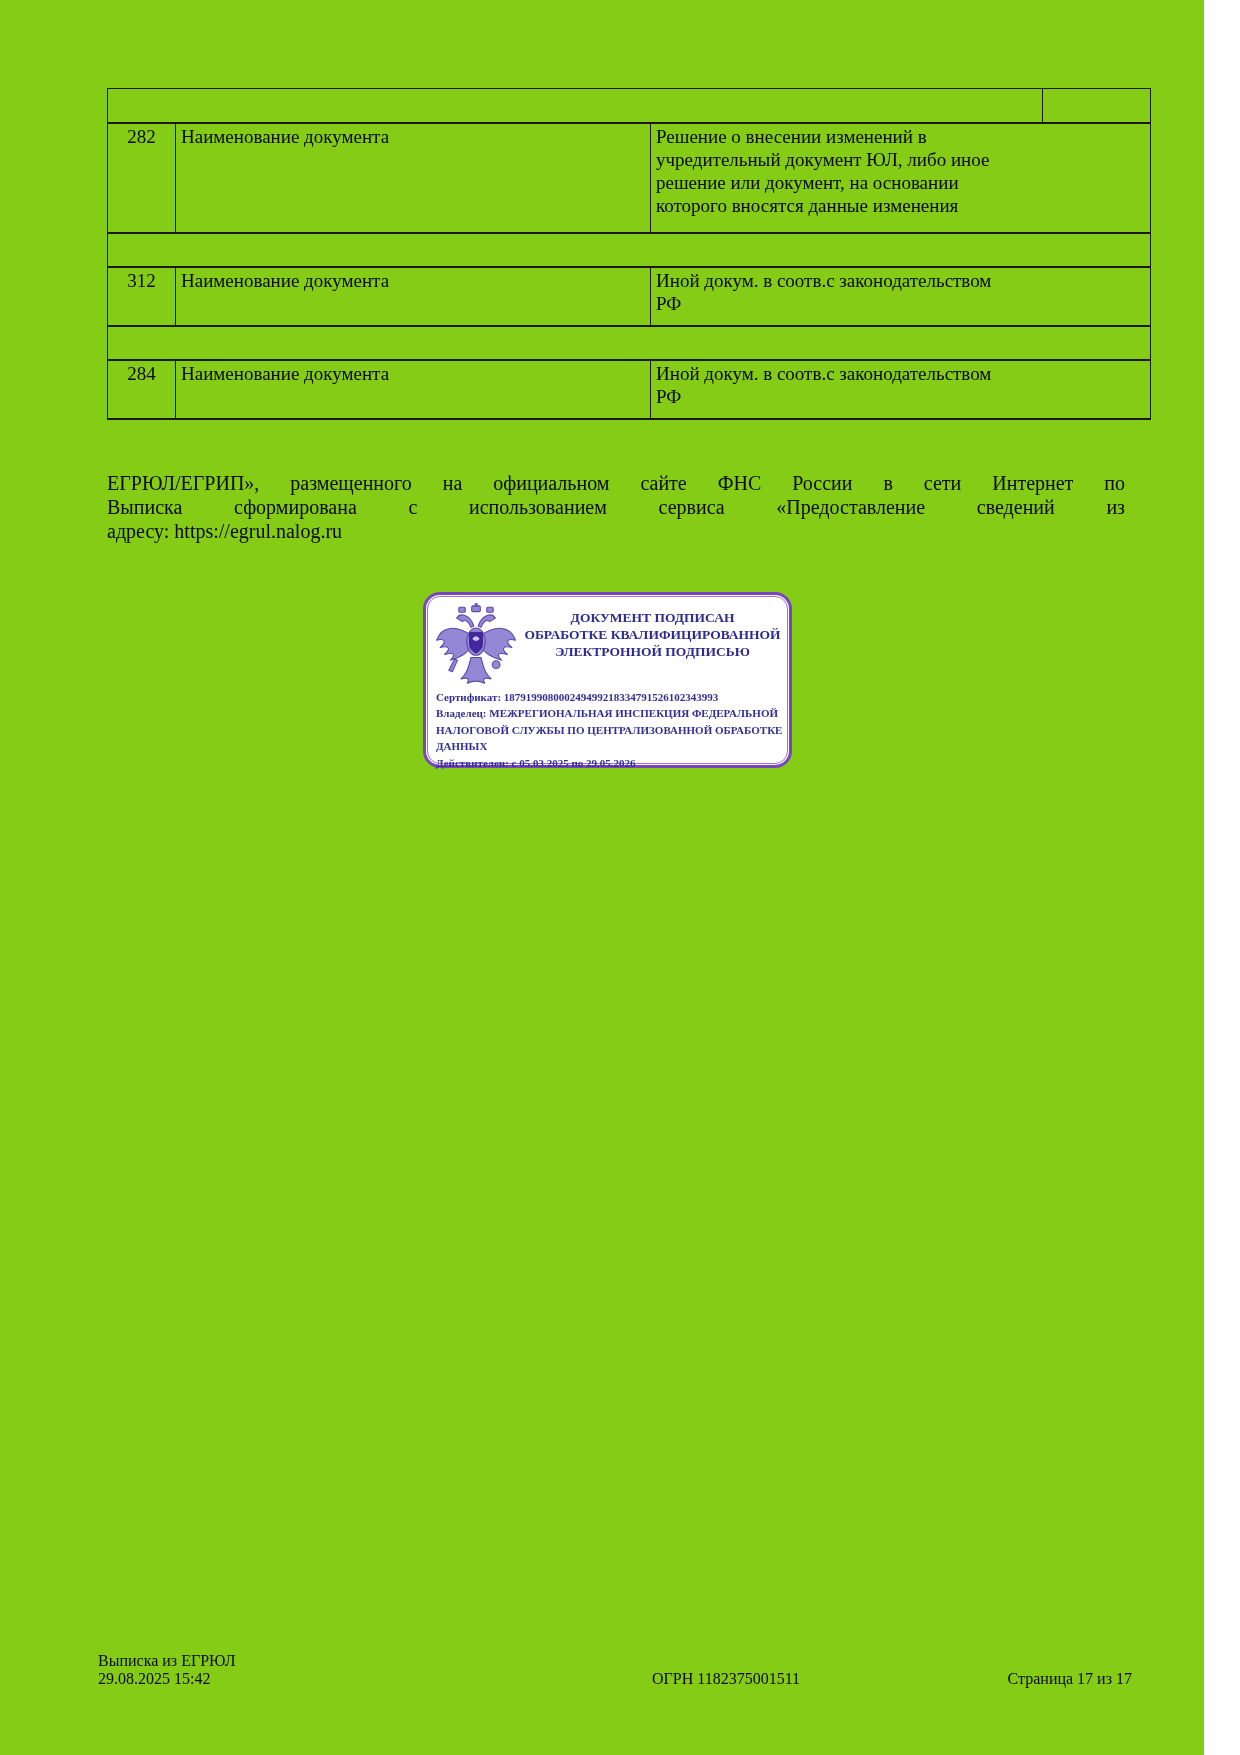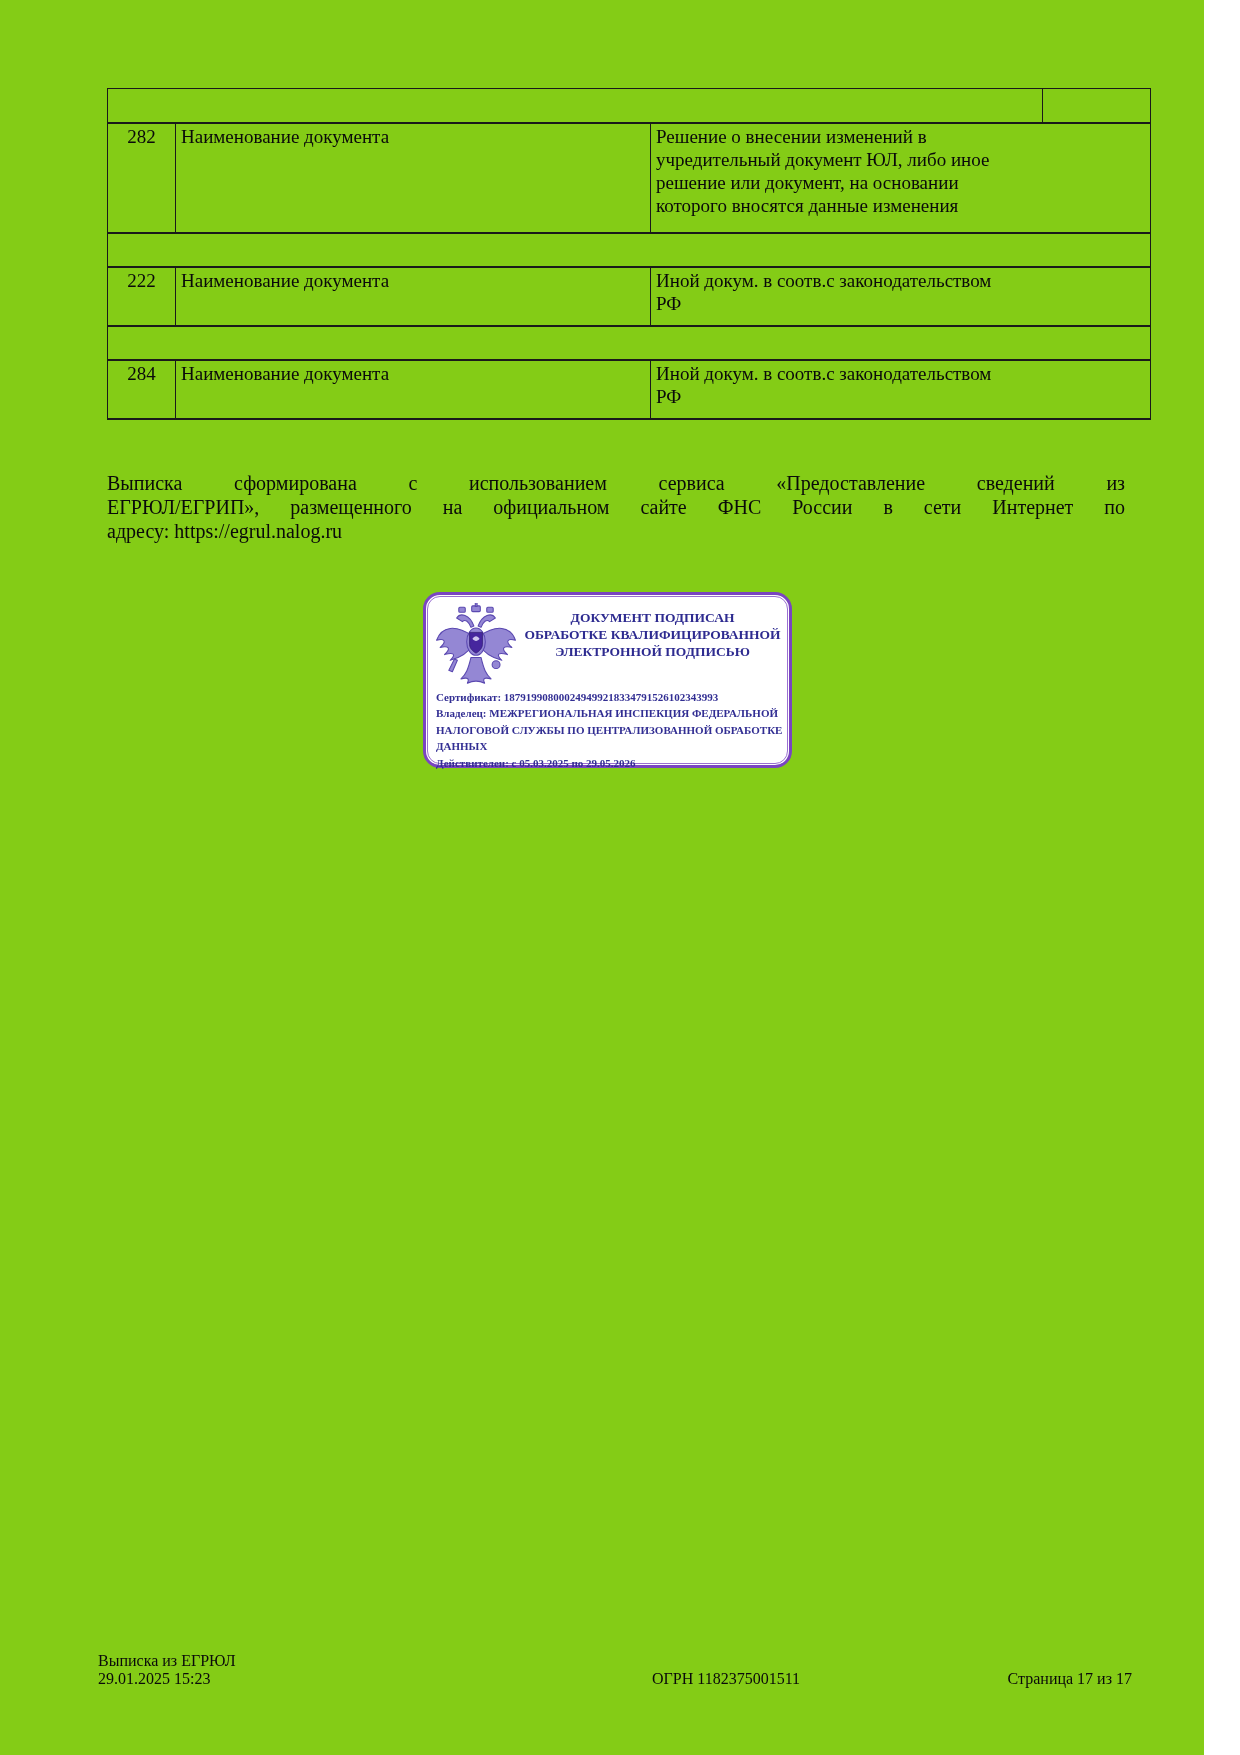--- a/index.html
+++ b/index.html
@@ -80,40 +80,40 @@
       <td class="c-label">Наименование документа</td>
       <td class="c-value">Решение о внесении изменений в
 учредительный документ ЮЛ, либо иное
 решение или документ, на основании
 которого вносятся данные изменения</td>
     </tr>
     <tr class="r-spacer">
       <td colspan="3"></td>
     </tr>
     <tr class="r-data" style="height:59px">
-      <td class="c-num">222</td>
+      <td class="c-num">312</td>
       <td class="c-label">Наименование документа</td>
       <td class="c-value">Иной докум. в соотв.с законодательством
 РФ</td>
     </tr>
     <tr class="r-spacer">
       <td colspan="3"></td>
     </tr>
     <tr class="r-data" style="height:59px">
       <td class="c-num">284</td>
       <td class="c-label">Наименование документа</td>
       <td class="c-value">Иной докум. в соотв.с законодательством
 РФ</td>
     </tr>
   </tbody>
     </table>
 
   <div class="note">
+    <div class="just">ЕГРЮЛ/ЕГРИП», размещенного на официальном сайте ФНС России в сети Интернет по</div>
     <div class="just">Выписка сформирована с использованием сервиса «Предоставление сведений из</div>
-    <div class="just">ЕГРЮЛ/ЕГРИП», размещенного на официальном сайте ФНС России в сети Интернет по</div>
     <div>адресу: https://egrul.nalog.ru</div>
   </div>
 
   <div class="stamp">
     <svg class="stamp-eagle" viewBox="0 0 120 120" xmlns="http://www.w3.org/2000/svg">
       <g fill="#9487d4" stroke="#5a48b0" stroke-width="1.5" stroke-linejoin="round">
         <path d="M55 46 C32 30, 12 32, 5 52 C17 49, 19 54, 10 62 C23 59, 25 64, 16 72 C30 68, 32 72, 24 80 C40 76, 50 68, 56 58 Z"></path>
         <path d="M65 46 C88 30, 108 32, 115 52 C103 49, 101 54, 110 62 C97 59, 95 64, 104 72 C90 68, 88 72, 96 80 C80 76, 70 68, 64 58 Z"></path>
         <path d="M57 32 C51 16, 38 13, 33 21 L41 26 C45 22, 50 26, 53 34 Z"></path>
         <path d="M63 32 C69 16, 82 13, 87 21 L79 26 C75 22, 70 26, 67 34 Z"></path>
@@ -139,19 +139,19 @@
       <div class="line"><span>Владелец:</span> <span>МЕЖРЕГИОНАЛЬНАЯ ИНСПЕКЦИЯ ФЕДЕРАЛЬНОЙ
 НАЛОГОВОЙ СЛУЖБЫ ПО ЦЕНТРАЛИЗОВАННОЙ ОБРАБОТКЕ
 ДАННЫХ</span></div>
       <div class="line"><span>Действителен:</span> <span>с 05.03.2025 по 29.05.2026</span></div>
     </div>
   </div>
 
   <div class="footer">
     <div class="f-left">
       <div>Выписка из ЕГРЮЛ</div>
-      <div>29.01.2025 15:23</div>
+      <div>29.08.2025 15:42</div>
     </div>
     <div class="f-ogrn">ОГРН 1182375001511</div>
     <div class="f-page">Страница 17 из 17</div>
   </div>
 
 </div>
 
 </body></html>

